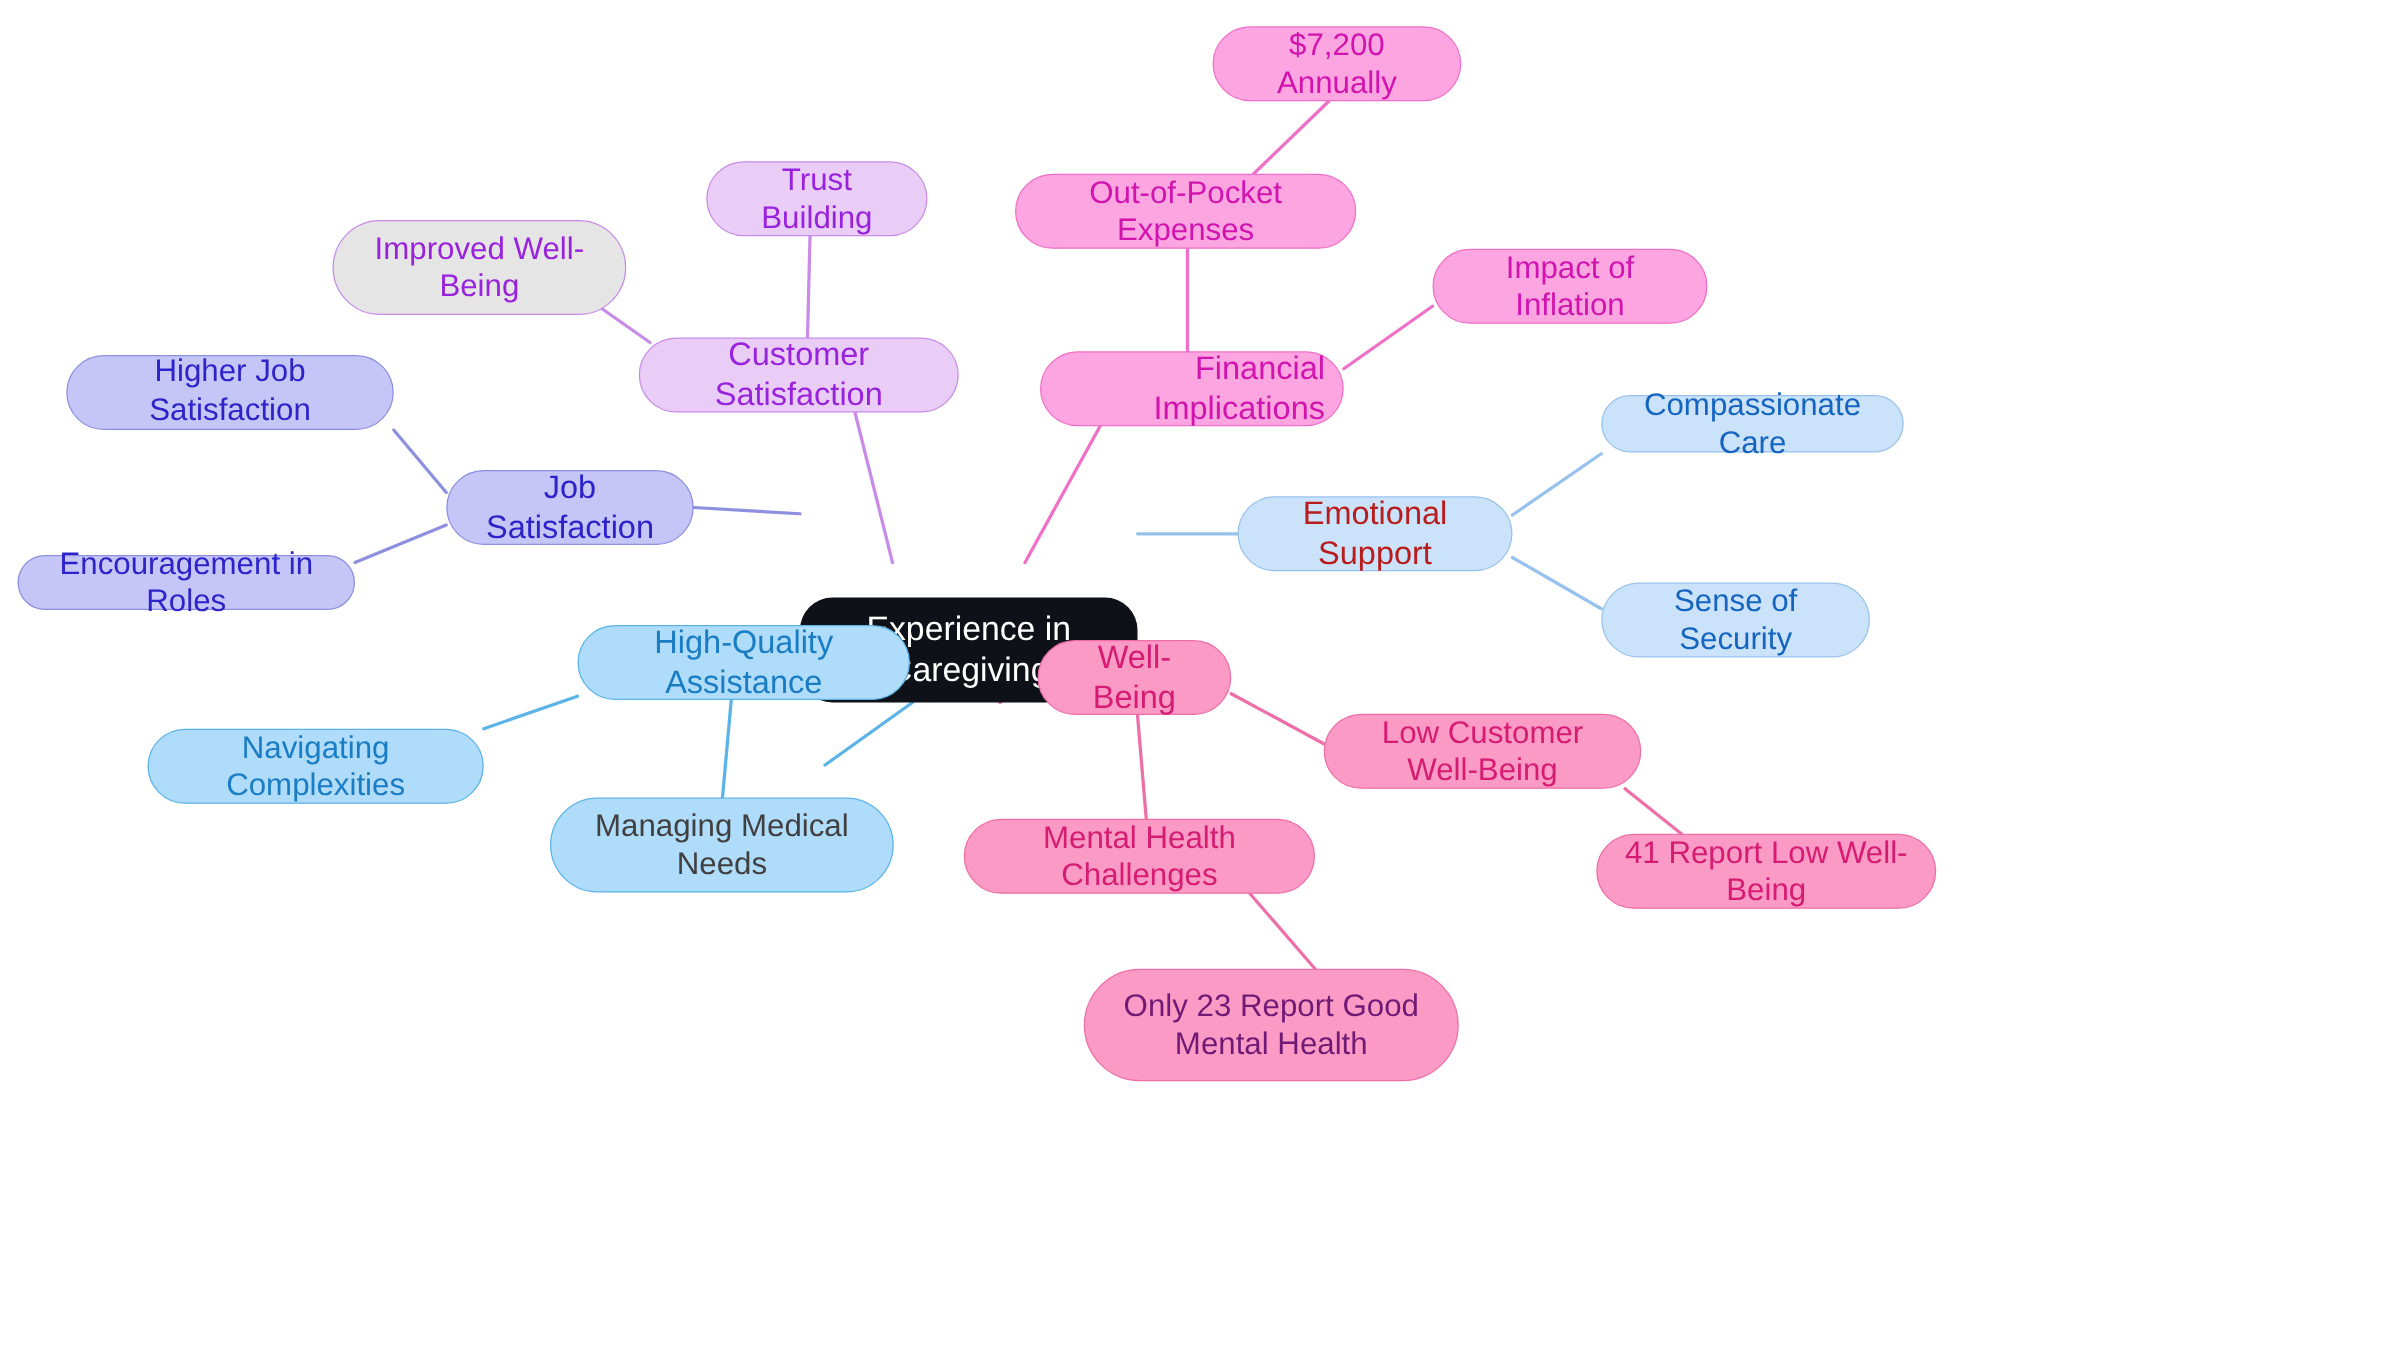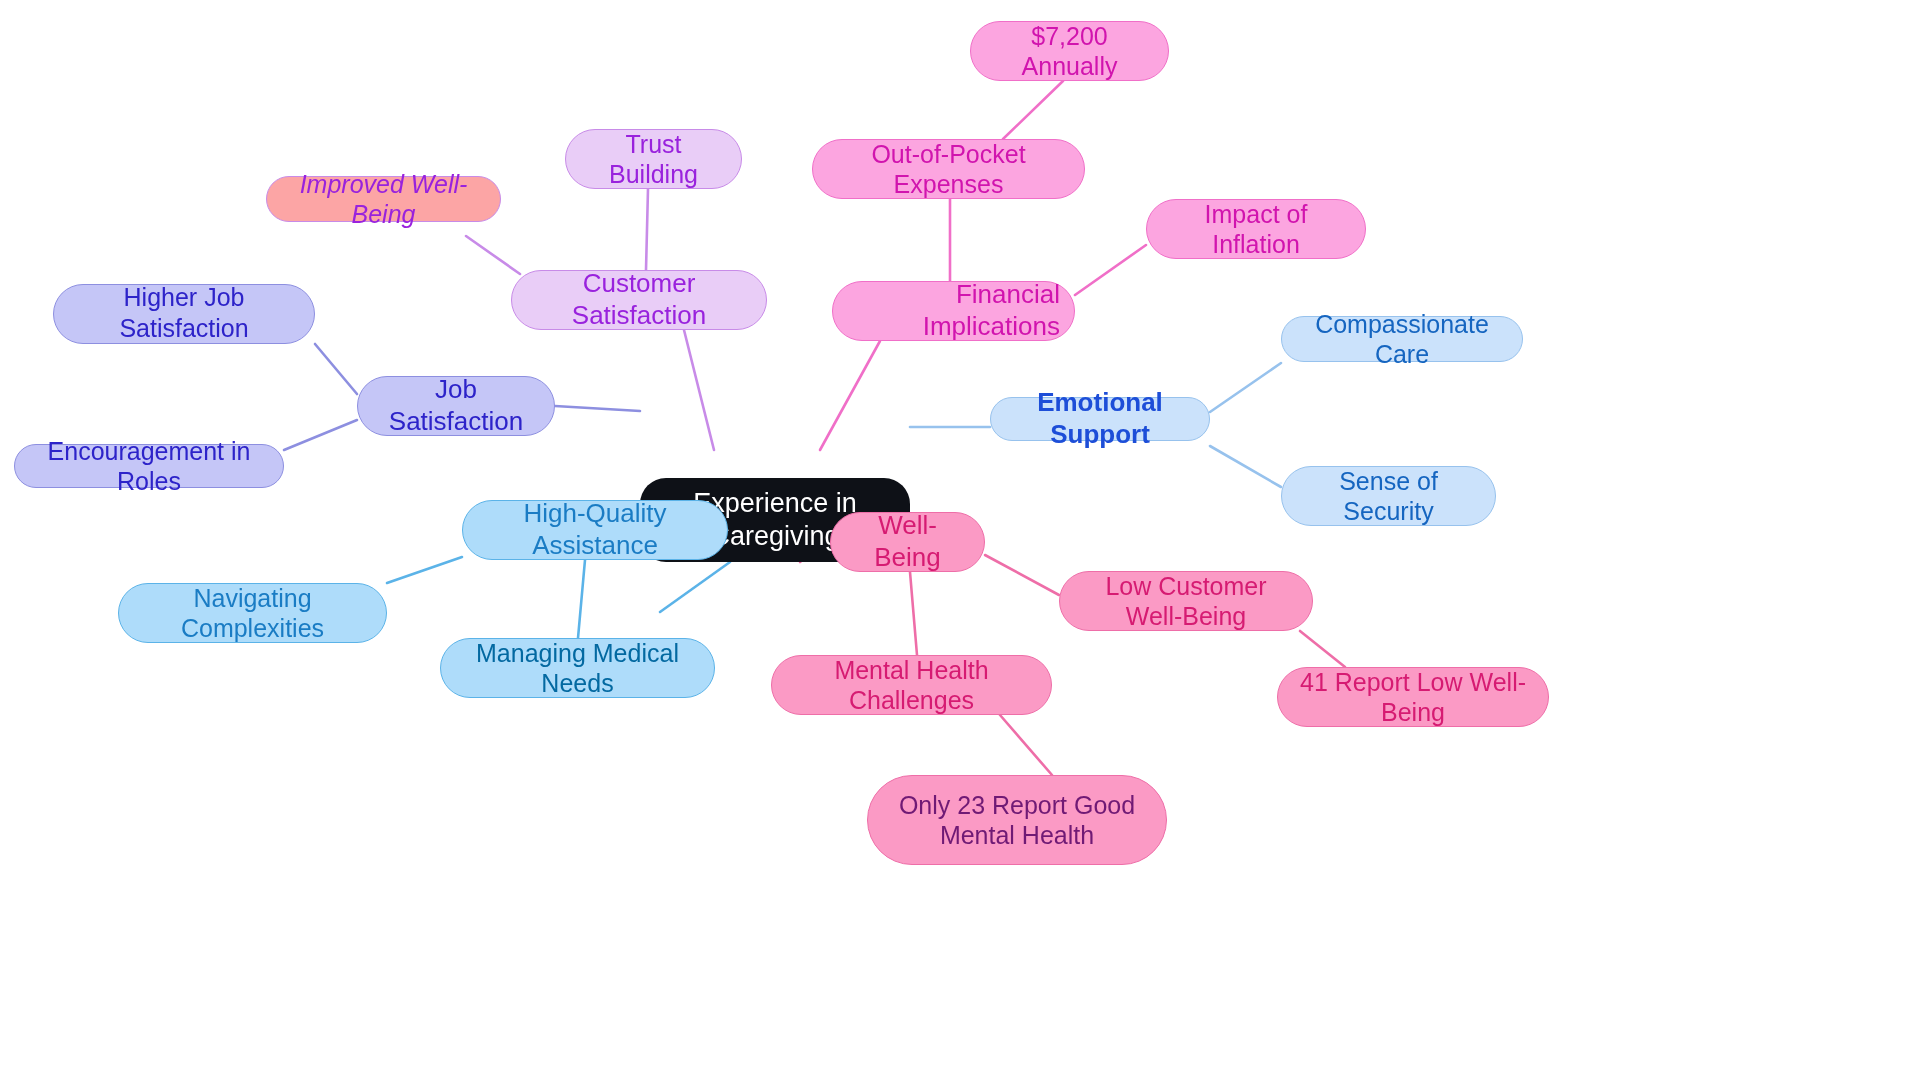--- a/index.html
+++ b/index.html
@@ -75,31 +75,31 @@
       <line x1="1000" y1="715" x2="1052" y2="775" stroke="#EE6EA8" stroke-width="2.6" stroke-linecap="round"></line>
       <line x1="462" y1="557" x2="387" y2="583" stroke="#5BB3E8" stroke-width="2.6" stroke-linecap="round"></line>
       <line x1="585" y1="560" x2="578" y2="638" stroke="#5BB3E8" stroke-width="2.6" stroke-linecap="round"></line>
     </svg>
   <div id="nodes">
       <div class="node root" style="left: 640px; top: 478px; width: 270px; height: 84px; background: rgb(14, 17, 23); color: rgb(255, 255, 255); border-color: rgb(14, 17, 23);"><span>Experience in Caregiving</span></div>
       <div class="node lvl1" style="left: 357px; top: 376px; width: 198px; height: 60px; background: rgb(197, 198, 247); color: rgb(45, 35, 201); border-color: rgb(141, 143, 224);"><span>Job Satisfaction</span></div>
       <div class="node lvl2" style="left: 53px; top: 284px; width: 262px; height: 60px; background: rgb(197, 198, 247); color: rgb(45, 35, 201); border-color: rgb(141, 143, 224); align-items: flex-end;"><span>Higher Job Satisfaction</span></div>
       <div class="node lvl2" style="left: 14px; top: 444px; width: 270px; height: 44px; background: rgb(197, 198, 247); color: rgb(45, 35, 201); border-color: rgb(141, 143, 224);"><span>Encouragement in Roles</span></div>
       <div class="node lvl1" style="left: 511px; top: 270px; width: 256px; height: 60px; background: rgb(233, 205, 247); color: rgb(153, 34, 221); border-color: rgb(200, 139, 232);"><span>Customer Satisfaction</span></div>
-      <div class="node lvl2" style="left: 266px; top: 176px; width: 235px; height: 46px; background: #fca5a5; color: rgb(153, 34, 221); border-color: rgb(200, 139, 232); font-style: italic;"><span>Improved Well-Being</span></div>
+      <div class="node lvl2" style="left: 266px; top: 176px; width: 235px; height: 76px; background: #e5e5e5; color: rgb(153, 34, 221); border-color: rgb(200, 139, 232);"><span>Improved Well-Being</span></div>
       <div class="node lvl2" style="left: 565px; top: 129px; width: 177px; height: 60px; background: rgb(233, 205, 247); color: rgb(153, 34, 221); border-color: rgb(200, 139, 232);"><span>Trust Building</span></div>
       <div class="node lvl1" style="left: 832px; top: 281px; width: 243px; height: 60px; background: rgb(252, 165, 224); color: rgb(209, 20, 174); border-color: rgb(240, 111, 200); text-align: right;"><span>Financial Implications</span></div>
       <div class="node lvl2" style="left: 812px; top: 139px; width: 273px; height: 60px; background: rgb(252, 165, 224); color: rgb(209, 20, 174); border-color: rgb(240, 111, 200);"><span>Out-of-Pocket Expenses</span></div>
       <div class="node lvl2" style="left: 970px; top: 21px; width: 199px; height: 60px; background: rgb(252, 165, 224); color: rgb(209, 20, 174); border-color: rgb(240, 111, 200);"><span>$7,200 Annually</span></div>
       <div class="node lvl2" style="left: 1146px; top: 199px; width: 220px; height: 60px; background: rgb(252, 165, 224); color: rgb(209, 20, 174); border-color: rgb(240, 111, 200);"><span>Impact of Inflation</span></div>
-      <div class="node lvl1" style="left: 990px; top: 397px; width: 220px; height: 44px; background: rgb(203, 226, 251); color: #1d4ed8; border-color: rgb(151, 194, 237); font-weight: bold;"><span>Emotional Support</span></div>
+      <div class="node lvl1" style="left: 990px; top: 397px; width: 220px; height: 60px; background: rgb(203, 226, 251); color: #b91c1c; border-color: rgb(151, 194, 237);"><span>Emotional Support</span></div>
       <div class="node lvl2" style="left: 1281px; top: 316px; width: 242px; height: 46px; background: rgb(203, 226, 251); color: rgb(21, 101, 192); border-color: rgb(151, 194, 237);"><span>Compassionate Care</span></div>
       <div class="node lvl2" style="left: 1281px; top: 466px; width: 215px; height: 60px; background: rgb(203, 226, 251); color: rgb(21, 101, 192); border-color: rgb(151, 194, 237);"><span>Sense of Security</span></div>
       <div class="node lvl1" style="left: 830px; top: 512px; width: 155px; height: 60px; background: rgb(251, 154, 197); color: rgb(214, 27, 114); border-color: rgb(238, 110, 168);"><span>Well-Being</span></div>
       <div class="node lvl2" style="left: 1059px; top: 571px; width: 254px; height: 60px; background: rgb(251, 154, 197); color: rgb(214, 27, 114); border-color: rgb(238, 110, 168);"><span>Low Customer Well-Being</span></div>
       <div class="node lvl2" style="left: 1277px; top: 667px; width: 272px; height: 60px; background: rgb(251, 154, 197); color: rgb(214, 27, 114); border-color: rgb(238, 110, 168);"><span>41 Report Low Well-Being</span></div>
       <div class="node lvl2" style="left: 771px; top: 655px; width: 281px; height: 60px; background: rgb(251, 154, 197); color: rgb(214, 27, 114); border-color: rgb(238, 110, 168);"><span>Mental Health Challenges</span></div>
       <div class="node lvl2" style="left: 867px; top: 775px; width: 300px; height: 90px; background: rgb(251, 154, 197); color: #701a75; border-color: rgb(238, 110, 168);"><span>Only 23 Report Good Mental Health</span></div>
       <div class="node lvl1" style="left: 462px; top: 500px; width: 266px; height: 60px; background: rgb(174, 220, 250); color: rgb(26, 124, 196); border-color: rgb(91, 179, 232);"><span>High-Quality Assistance</span></div>
       <div class="node lvl2" style="left: 118px; top: 583px; width: 269px; height: 60px; background: rgb(174, 220, 250); color: rgb(26, 124, 196); border-color: rgb(91, 179, 232);"><span>Navigating Complexities</span></div>
-      <div class="node lvl2" style="left: 440px; top: 638px; width: 275px; height: 60px; background: rgb(174, 220, 250); color: #0369a1; border-color: rgb(91, 179, 232);"><span>Managing Medical Needs</span></div>
+      <div class="node lvl2" style="left: 440px; top: 638px; width: 275px; height: 76px; background: rgb(174, 220, 250); color: #404040; border-color: rgb(91, 179, 232);"><span>Managing Medical Needs</span></div>
     </div>
 </div>
 
 </body></html>

